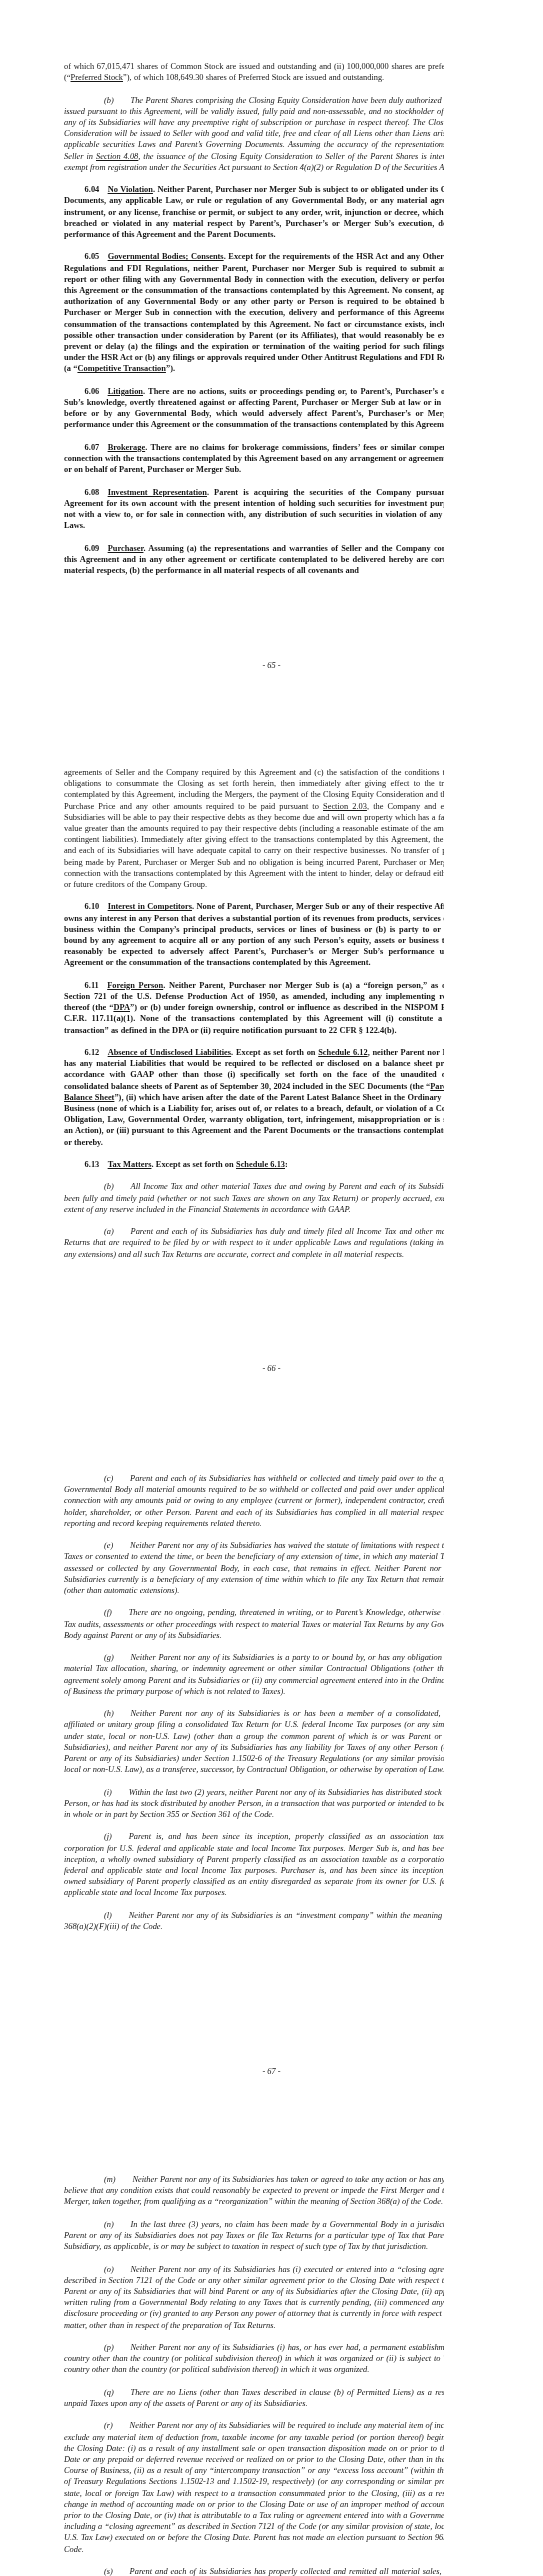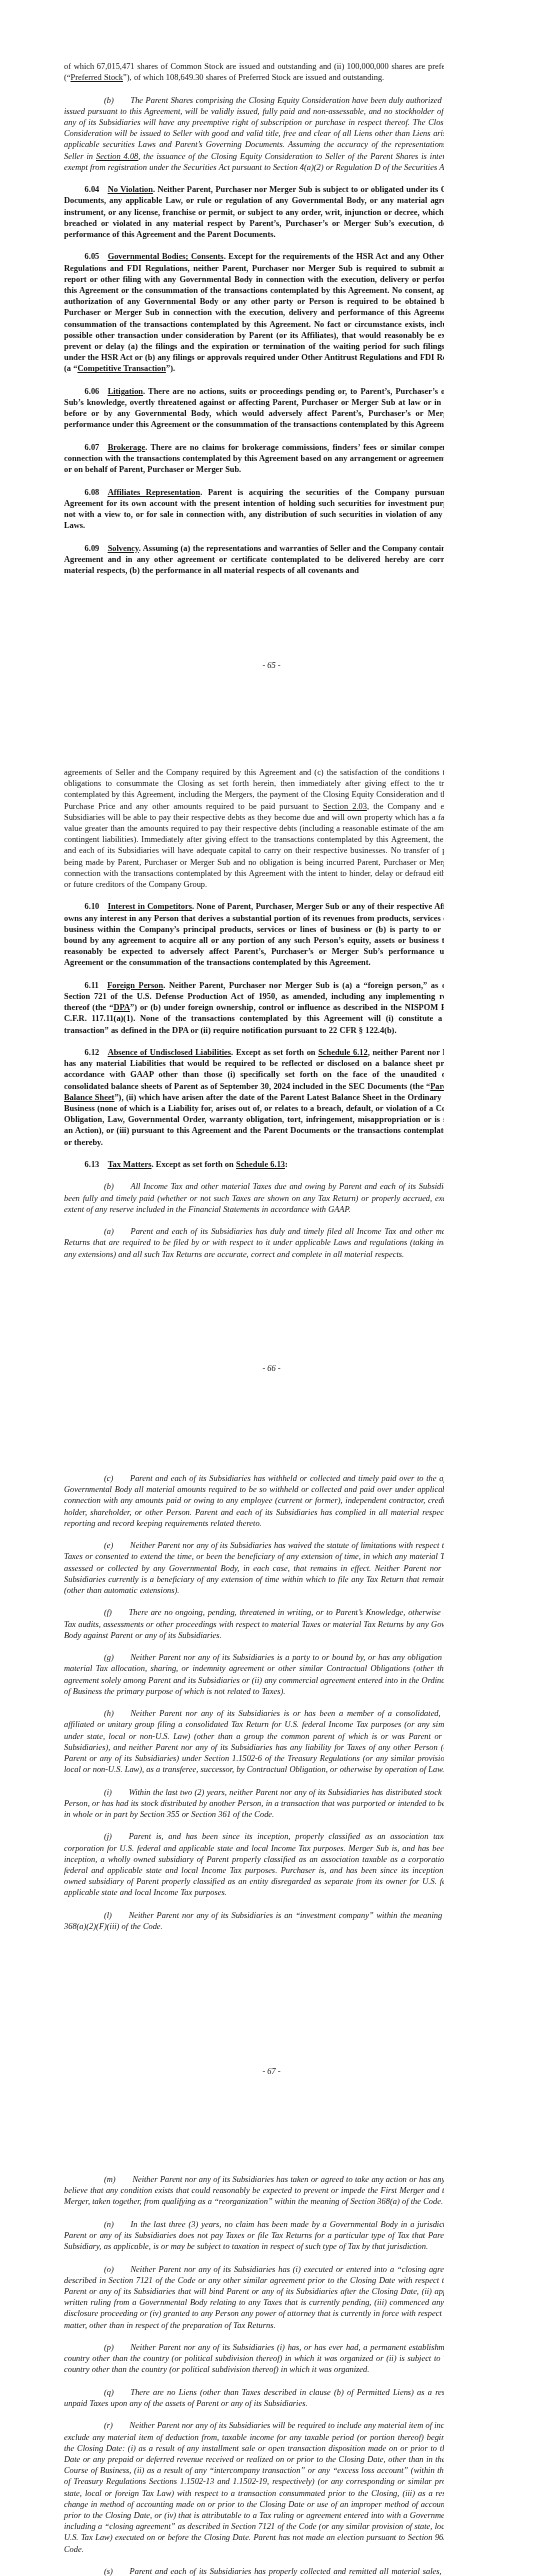--- a/index.html
+++ b/index.html
@@ -68,22 +68,22 @@
 
 <div class="document">
   <div class="page page-1">
     <div class="page-body">
         <p class="para ind-0">of which 67,015,471 shares of Common Stock are issued and outstanding and (ii) 100,000,000 shares are preferred stock (“<u>Preferred Stock</u>”), of which 108,649.30 shares of Preferred Stock are issued and outstanding.</p>
         <p class="para ind-2">(b)  The Parent Shares comprising the Closing Equity Consideration have been duly authorized and, when issued pursuant to this Agreement, will be validly issued, fully paid and non-assessable, and no stockholder of Parent or any of its Subsidiaries will have any preemptive right of subscription or purchase in respect thereof. The Closing Equity Consideration will be issued to Seller with good and valid title, free and clear of all Liens other than Liens arising under applicable securities Laws and Parent’s Governing Documents. Assuming the accuracy of the representations made by Seller in <u>Section 4.08</u>, the issuance of the Closing Equity Consideration to Seller of the Parent Shares is intended to be exempt from registration under the Securities Act pursuant to Section 4(a)(2) or Regulation D of the Securities Act.</p>
         <p class="para ind-1">6.04 <u>No Violation</u>. Neither Parent, Purchaser nor Merger Sub is subject to or obligated under its Governing Documents, any applicable Law, or rule or regulation of any Governmental Body, or any material agreement or instrument, or any license, franchise or permit, or subject to any order, writ, injunction or decree, which would be breached or violated in any material respect by Parent’s, Purchaser’s or Merger Sub’s execution, delivery or performance of this Agreement and the Parent Documents.</p>
         <p class="para ind-1">6.05 <u>Governmental Bodies; Consents</u>. Except for the requirements of the HSR Act and any Other Antitrust Regulations and FDI Regulations, neither Parent, Purchaser nor Merger Sub is required to submit any notice, report or other filing with any Governmental Body in connection with the execution, delivery or performance of this Agreement or the consummation of the transactions contemplated by this Agreement. No consent, approval or authorization of any Governmental Body or any other party or Person is required to be obtained by Parent, Purchaser or Merger Sub in connection with the execution, delivery and performance of this Agreement or the consummation of the transactions contemplated by this Agreement. No fact or circumstance exists, including any possible other transaction under consideration by Parent (or its Affiliates), that would reasonably be expected to prevent or delay (a) the filings and the expiration or termination of the waiting period for such filings required under the HSR Act or (b) any filings or approvals required under Other Antitrust Regulations and FDI Regulations (a “<u>Competitive Transaction</u>”).</p>
         <p class="para ind-1">6.06 <u>Litigation</u>. There are no actions, suits or proceedings pending or, to Parent’s, Purchaser’s or Merger Sub’s knowledge, overtly threatened against or affecting Parent, Purchaser or Merger Sub at law or in equity, or before or by any Governmental Body, which would adversely affect Parent’s, Purchaser’s or Merger Sub’s performance under this Agreement or the consummation of the transactions contemplated by this Agreement.</p>
         <p class="para ind-1">6.07 <u>Brokerage</u>. There are no claims for brokerage commissions, finders’ fees or similar compensation in connection with the transactions contemplated by this Agreement based on any arrangement or agreement made by or on behalf of Parent, Purchaser or Merger Sub.</p>
-        <p class="para ind-1">6.08 <u>Affiliates Representation</u>. Parent is acquiring the securities of the Company pursuant to this Agreement for its own account with the present intention of holding such securities for investment purposes and not with a view to, or for sale in connection with, any distribution of such securities in violation of any securities Laws.</p>
-        <p class="para ind-1">6.09 <u>Solvency</u>. Assuming (a) the representations and warranties of Seller and the Company contained in this Agreement and in any other agreement or certificate contemplated to be delivered hereby are correct in all material respects, (b) the performance in all material respects of all covenants and</p>
+        <p class="para ind-1">6.08 <u>Investment Representation</u>. Parent is acquiring the securities of the Company pursuant to this Agreement for its own account with the present intention of holding such securities for investment purposes and not with a view to, or for sale in connection with, any distribution of such securities in violation of any securities Laws.</p>
+        <p class="para ind-1">6.09 <u>Purchaser</u>. Assuming (a) the representations and warranties of Seller and the Company contained in this Agreement and in any other agreement or certificate contemplated to be delivered hereby are correct in all material respects, (b) the performance in all material respects of all covenants and</p>
       </div>
     <div class="page-footer">- 65 -</div>
   </div>
   <div class="page page-2">
     <div class="page-body">
         <p class="para ind-0">agreements of Seller and the Company required by this Agreement and (c) the satisfaction of the conditions to Parent’s obligations to consummate the Closing as set forth herein, then immediately after giving effect to the transactions contemplated by this Agreement, including the Mergers, the payment of the Closing Equity Consideration and the Closing Purchase Price and any other amounts required to be paid pursuant to <u>Section 2.03</u>, the Company and each of its Subsidiaries will be able to pay their respective debts as they become due and will own property which has a fair saleable value greater than the amounts required to pay their respective debts (including a reasonable estimate of the amount of all contingent liabilities). Immediately after giving effect to the transactions contemplated by this Agreement, the Company and each of its Subsidiaries will have adequate capital to carry on their respective businesses. No transfer of property is being made by Parent, Purchaser or Merger Sub and no obligation is being incurred Parent, Purchaser or Merger Sub in connection with the transactions contemplated by this Agreement with the intent to hinder, delay or defraud either present or future creditors of the Company Group.</p>
         <p class="para ind-1">6.10 <u>Interest in Competitors</u>. None of Parent, Purchaser, Merger Sub or any of their respective Affiliates (a) owns any interest in any Person that derives a substantial portion of its revenues from products, services or lines of business within the Company’s principal products, services or lines of business or (b) is party to or otherwise bound by any agreement to acquire all or any portion of any such Person’s equity, assets or business that could reasonably be expected to adversely affect Parent’s, Purchaser’s or Merger Sub’s performance under this Agreement or the consummation of the transactions contemplated by this Agreement.</p>
         <p class="para ind-1">6.11 <u>Foreign Person</u>. Neither Parent, Purchaser nor Merger Sub is (a) a “foreign person,” as defined in Section 721 of the U.S. Defense Production Act of 1950, as amended, including any implementing regulations thereof (the “<u>DPA</u>”) or (b) under foreign ownership, control or influence as described in the NISPOM Rule at 32 C.F.R. 117.11(a)(1). None of the transactions contemplated by this Agreement will (i) constitute a “covered transaction” as defined in the DPA or (ii) require notification pursuant to 22 CFR § 122.4(b).</p>
         <p class="para ind-1">6.12 <u>Absence of Undisclosed Liabilities</u>. Except as set forth on <u>Schedule 6.12</u>, neither Parent nor Purchaser has any material Liabilities that would be required to be reflected or disclosed on a balance sheet prepared in accordance with GAAP other than those (i) specifically set forth on the face of the unaudited condensed consolidated balance sheets of Parent as of September 30, 2024 included in the SEC Documents (the “<u>Parent Latest Balance Sheet</u>”), (ii) which have arisen after the date of the Parent Latest Balance Sheet in the Ordinary Course of Business (none of which is a Liability for, arises out of, or relates to a breach, default, or violation of a Contractual Obligation, Law, Governmental Order, warranty obligation, tort, infringement, misappropriation or is subject to an Action), or (iii) pursuant to this Agreement and the Parent Documents or the transactions contemplated hereby or thereby.</p>
         <p class="para ind-1">6.13 <u>Tax Matters</u>. Except as set forth on <u>Schedule 6.13</u>:</p>

